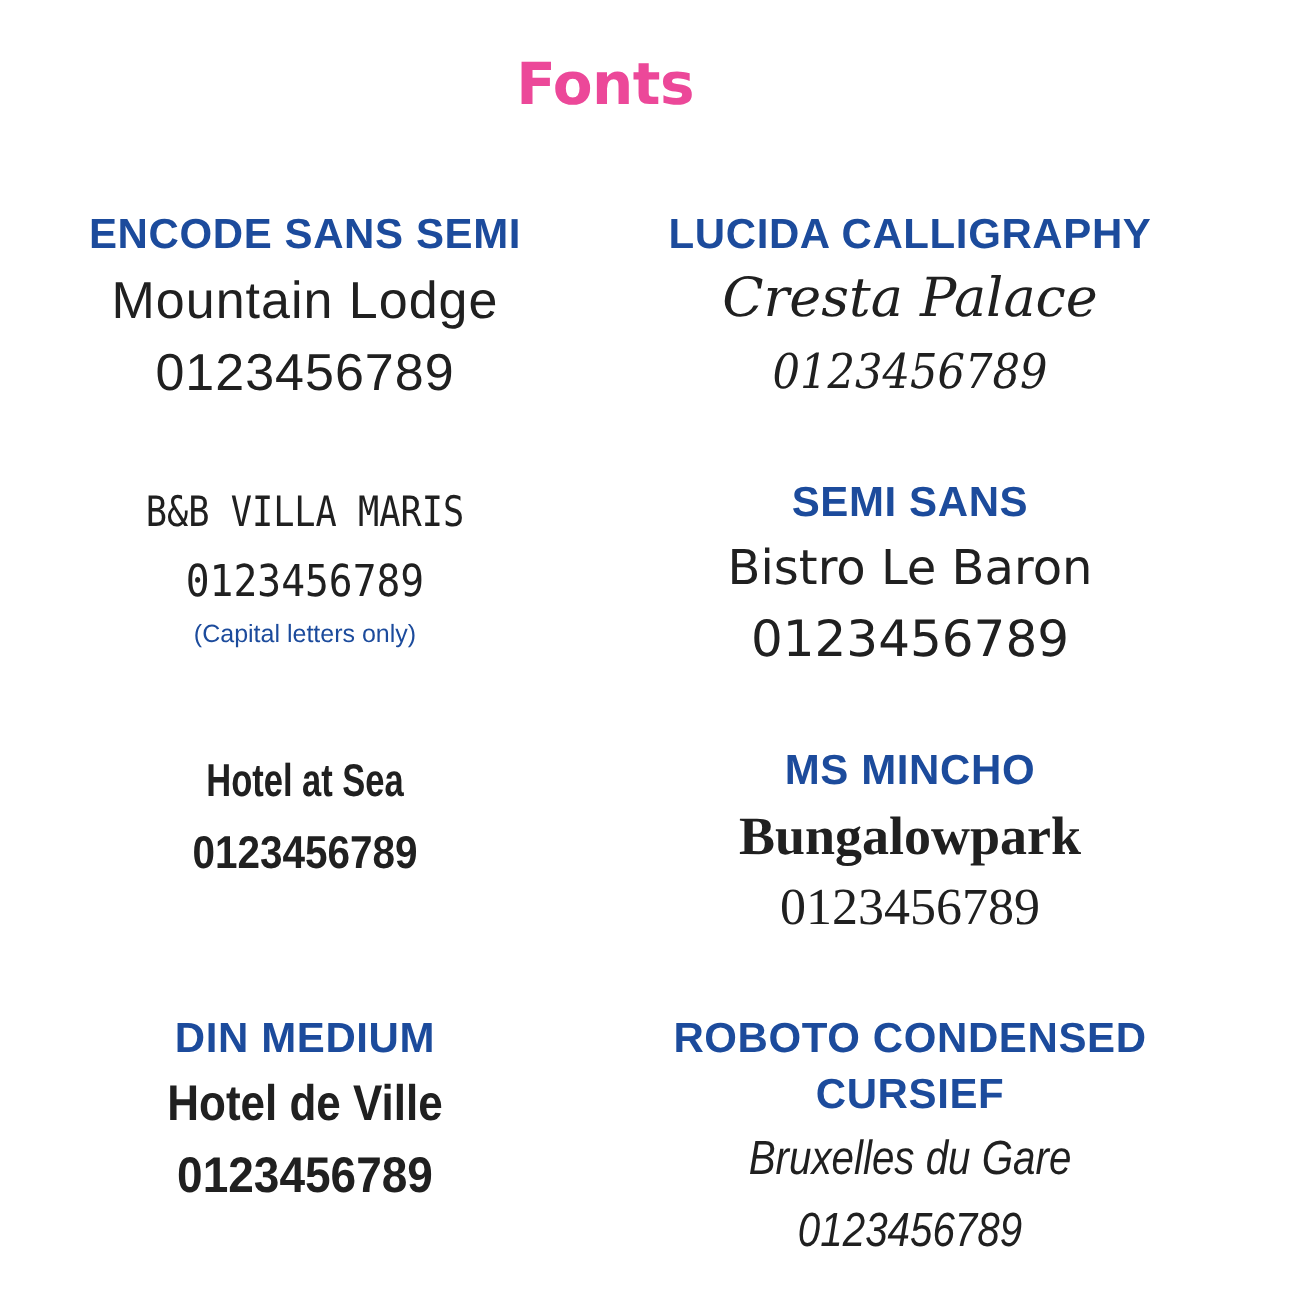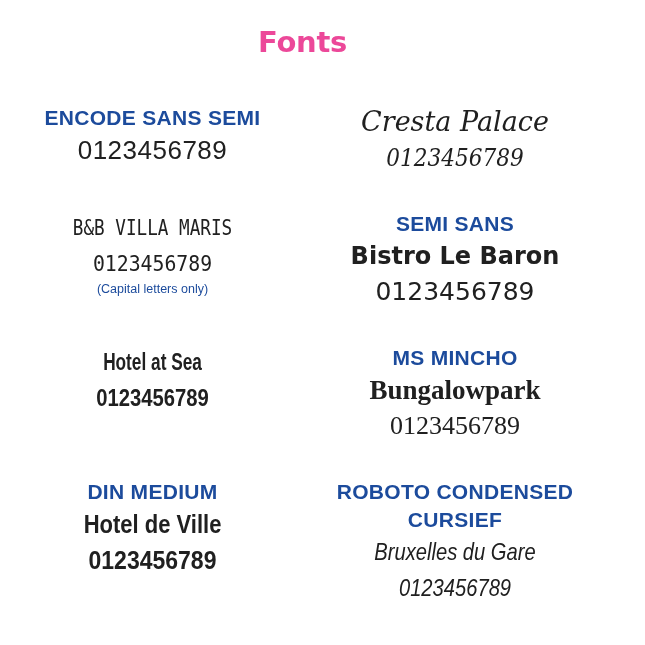--- a/index.html
+++ b/index.html
@@ -29,21 +29,21 @@
   
   .s-encode  { font-family:"Liberation Sans", sans-serif; font-size:26px; letter-spacing:0.5px; }
   .d-encode  { font-family:"Liberation Sans", sans-serif; font-size:26px; letter-spacing:0.5px; }
 
   .s-lucida  { font-family:"DejaVu Serif", serif; font-style:italic; font-size:27px; }
   .d-lucida  { font-family:"DejaVu Serif", serif; font-style:italic; font-size:24px; transform:scaleX(0.9); }
 
   .s-gaboed  { font-family:"DejaVu Sans Mono", monospace; font-size:21px; transform:scaleX(0.84); }
   .d-gaboed  { font-family:"DejaVu Sans Mono", monospace; font-size:22px; transform:scaleX(0.9); }
 
-  .s-comic   { font-family:"DejaVu Sans", sans-serif; font-size:24px;font-weight:bold; }
+  .s-comic   { font-family:"DejaVu Sans", sans-serif; font-size:24px; }
   .d-comic   { font-family:"DejaVu Sans", sans-serif; font-size:25px; }
 
   .s-bongaloo{ font-family:"Liberation Sans", sans-serif; font-weight:700; font-size:23px; transform:scaleX(0.75); }
   .d-bongaloo{ font-family:"Liberation Sans", sans-serif; font-weight:700; font-size:23px; transform:scaleX(0.88); }
 
   .s-mincho  { font-family:"Liberation Serif", serif; font-size:27px;font-weight:bold; }
   .d-mincho  { font-family:"Liberation Serif", serif; font-size:26px; }
 
   .s-din     { font-family:"Liberation Sans", sans-serif; font-weight:700; font-size:25px; transform:scaleX(0.88); }
   .d-din     { font-family:"Liberation Sans", sans-serif; font-weight:700; font-size:25px; transform:scaleX(0.92); }
@@ -60,24 +60,26 @@
 </head>
 <body>
 
 <div class="page">
   <h1 class="page-title">Fonts</h1>
 
   <div class="fonts-grid">
 
     <section class="font-block">
       <h2 class="font-name">ENCODE SANS SEMI</h2>
+      <div class="font-sample s-encode">Mountain Lodge</div>
       <div class="font-digits d-encode">0123456789</div>
     </section>
 
     <section class="font-block">
+      <h2 class="font-name">LUCIDA CALLIGRAPHY</h2>
       <div class="font-sample s-lucida">Cresta Palace</div>
       <div class="font-digits d-lucida">0123456789</div>
     </section>
 
     <section class="font-block">
       <div class="font-sample s-gaboed">B&amp;B VILLA MARIS</div>
       <div class="font-digits d-gaboed">0123456789</div>
       <div class="font-note">(Capital letters only)</div>
     </section>
 

